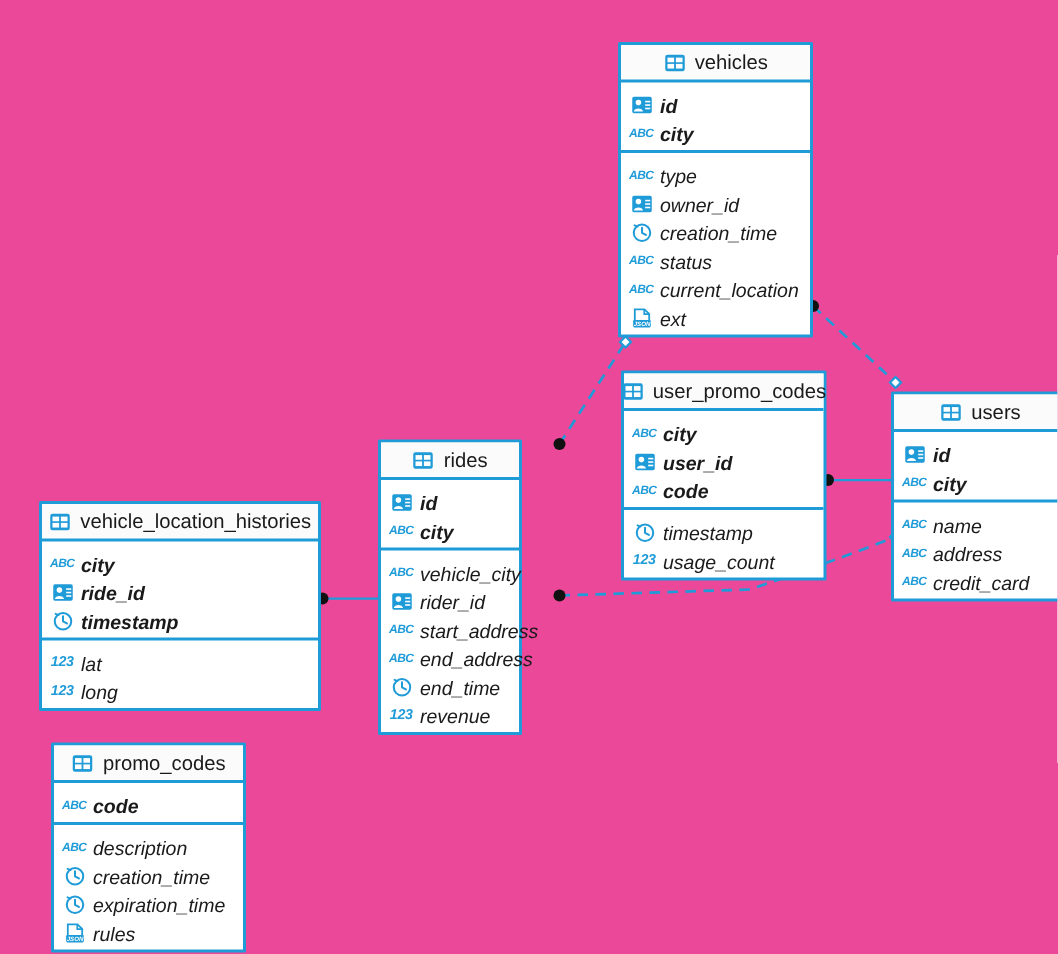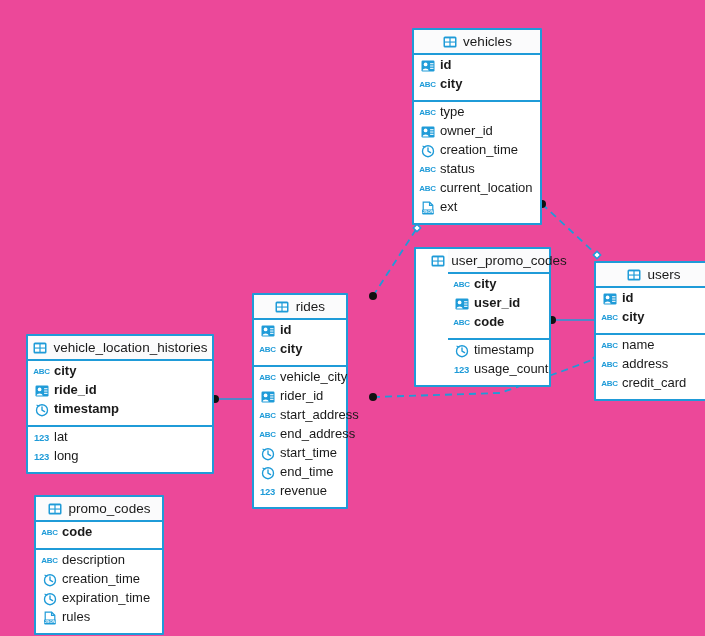--- a/index.html
+++ b/index.html
@@ -56,25 +56,26 @@
   }
   .tbl-section {
     box-sizing: border-box;
     padding: 3px 0 4px 0;
   }
   .tbl-section.pk {
     border-bottom: 2px solid #1f9bd8;
   }
   .col-row {
     display: flex;
-    align-items: flex-start;
+    align-items: flex-end;
     gap: 5px;
     height: 19px;
     padding: 0 6px;
     white-space: nowrap;
+    font-style: italic;
   }
   .col-name {
     font-size: 13px;
     color: #1a1a1a;
     line-height: 1;
   }
   .col-row.bold .col-name {
     font-weight: bold;
   }
 
@@ -216,21 +217,21 @@
               <path d="M2.2 1.2 H8.6 L11.8 4.3 V12.8 H2.2 Z" fill="#ffffff" stroke="#1f9bd8" stroke-width="1.2"></path>
               <path d="M8.5 1.4 V4.4 H11.6" fill="none" stroke="#1f9bd8" stroke-width="1.1"></path>
               <rect x="1.1" y="8.4" width="11.8" height="4.6" rx="0.8" fill="#1f9bd8"></rect>
               <text x="7" y="12.05" font-family="Liberation Sans, sans-serif" font-size="4.1" font-weight="bold" fill="#ffffff" text-anchor="middle">JSON</text>
             </svg>
           </span>
           <span class="col-name">ext</span>
         </div>
       </div>
     </div>
-    <div class="table-box" style="left: 414px; top: 247px; width: 137px; z-index: 1; padding-left: 32px;">
+    <div class="table-box" style="left: 414px; top: 247px; width: 137px; z-index: 1;">
       <div class="tbl-header">
         <span class="icn">
           <svg width="14" height="12" viewBox="0 0 14 12">
             <rect x="0.5" y="0.5" width="13" height="11" rx="1.5" fill="#1f9bd8"></rect>
             <rect x="2" y="2.4" width="4.4" height="3.1" fill="#ffffff"></rect>
             <rect x="7.6" y="2.4" width="4.4" height="3.1" fill="#ffffff"></rect>
             <rect x="2" y="6.6" width="4.4" height="3.1" fill="#ffffff"></rect>
             <rect x="7.6" y="6.6" width="4.4" height="3.1" fill="#ffffff"></rect>
           </svg>
         </span>
@@ -404,30 +405,20 @@
           <span class="col-name">end_address</span>
         </div>
         <div class="col-row">
           <span class="icn">
             <svg width="14" height="14" viewBox="0 0 14 14">
               <circle cx="7" cy="7.2" r="5.5" fill="none" stroke="#1f9bd8" stroke-width="1.35"></circle>
               <path d="M7 3.9 L7 7.2 L9.6 8.6" fill="none" stroke="#1f9bd8" stroke-width="1.35" stroke-linecap="round" stroke-linejoin="round"></path>
               <path d="M2.0 2.2 L4.1 3.0" stroke="#1f9bd8" stroke-width="1.2" stroke-linecap="round"></path>
             </svg>
           </span>
-          <span class="col-name">start_time</span>
-        </div>
-        <div class="col-row">
-          <span class="icn">
-            <svg width="14" height="14" viewBox="0 0 14 14">
-              <circle cx="7" cy="7.2" r="5.5" fill="none" stroke="#1f9bd8" stroke-width="1.35"></circle>
-              <path d="M7 3.9 L7 7.2 L9.6 8.6" fill="none" stroke="#1f9bd8" stroke-width="1.35" stroke-linecap="round" stroke-linejoin="round"></path>
-              <path d="M2.0 2.2 L4.1 3.0" stroke="#1f9bd8" stroke-width="1.2" stroke-linecap="round"></path>
-            </svg>
-          </span>
           <span class="col-name">end_time</span>
         </div>
         <div class="col-row">
           <span class="icn">
             <span class="icn-123">123</span>
           </span>
           <span class="col-name">revenue</span>
         </div>
       </div>
     </div>

